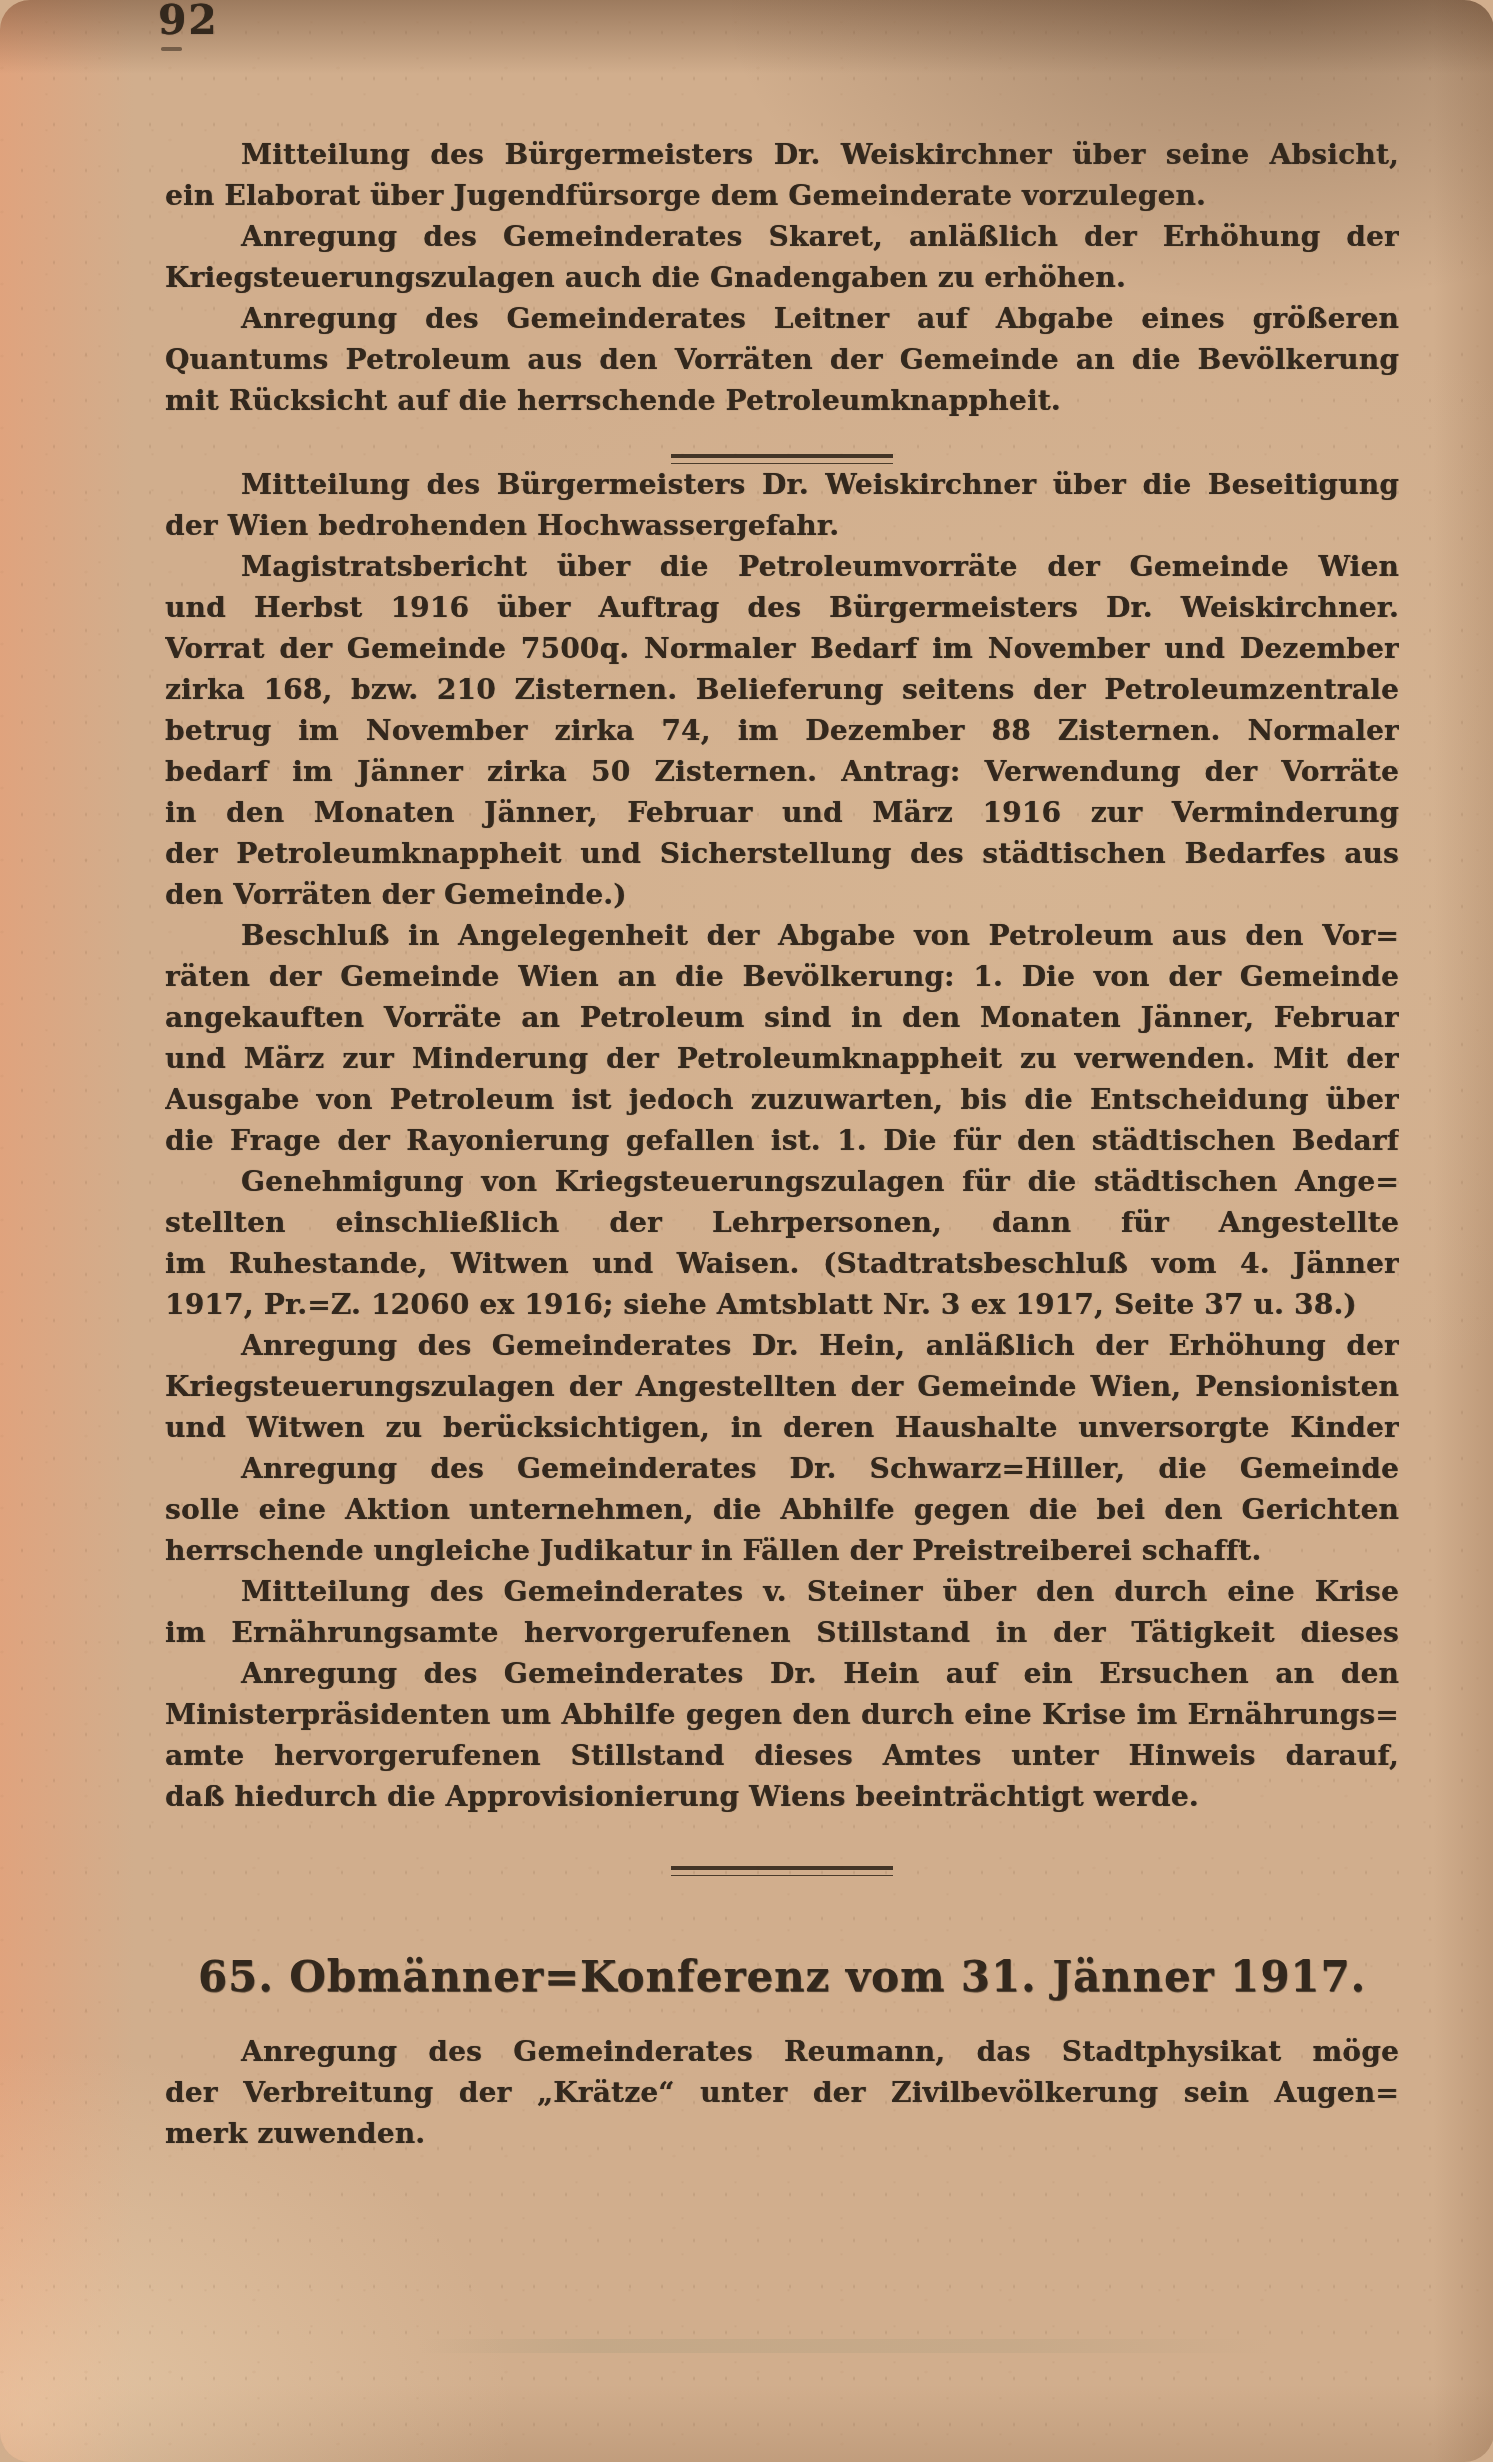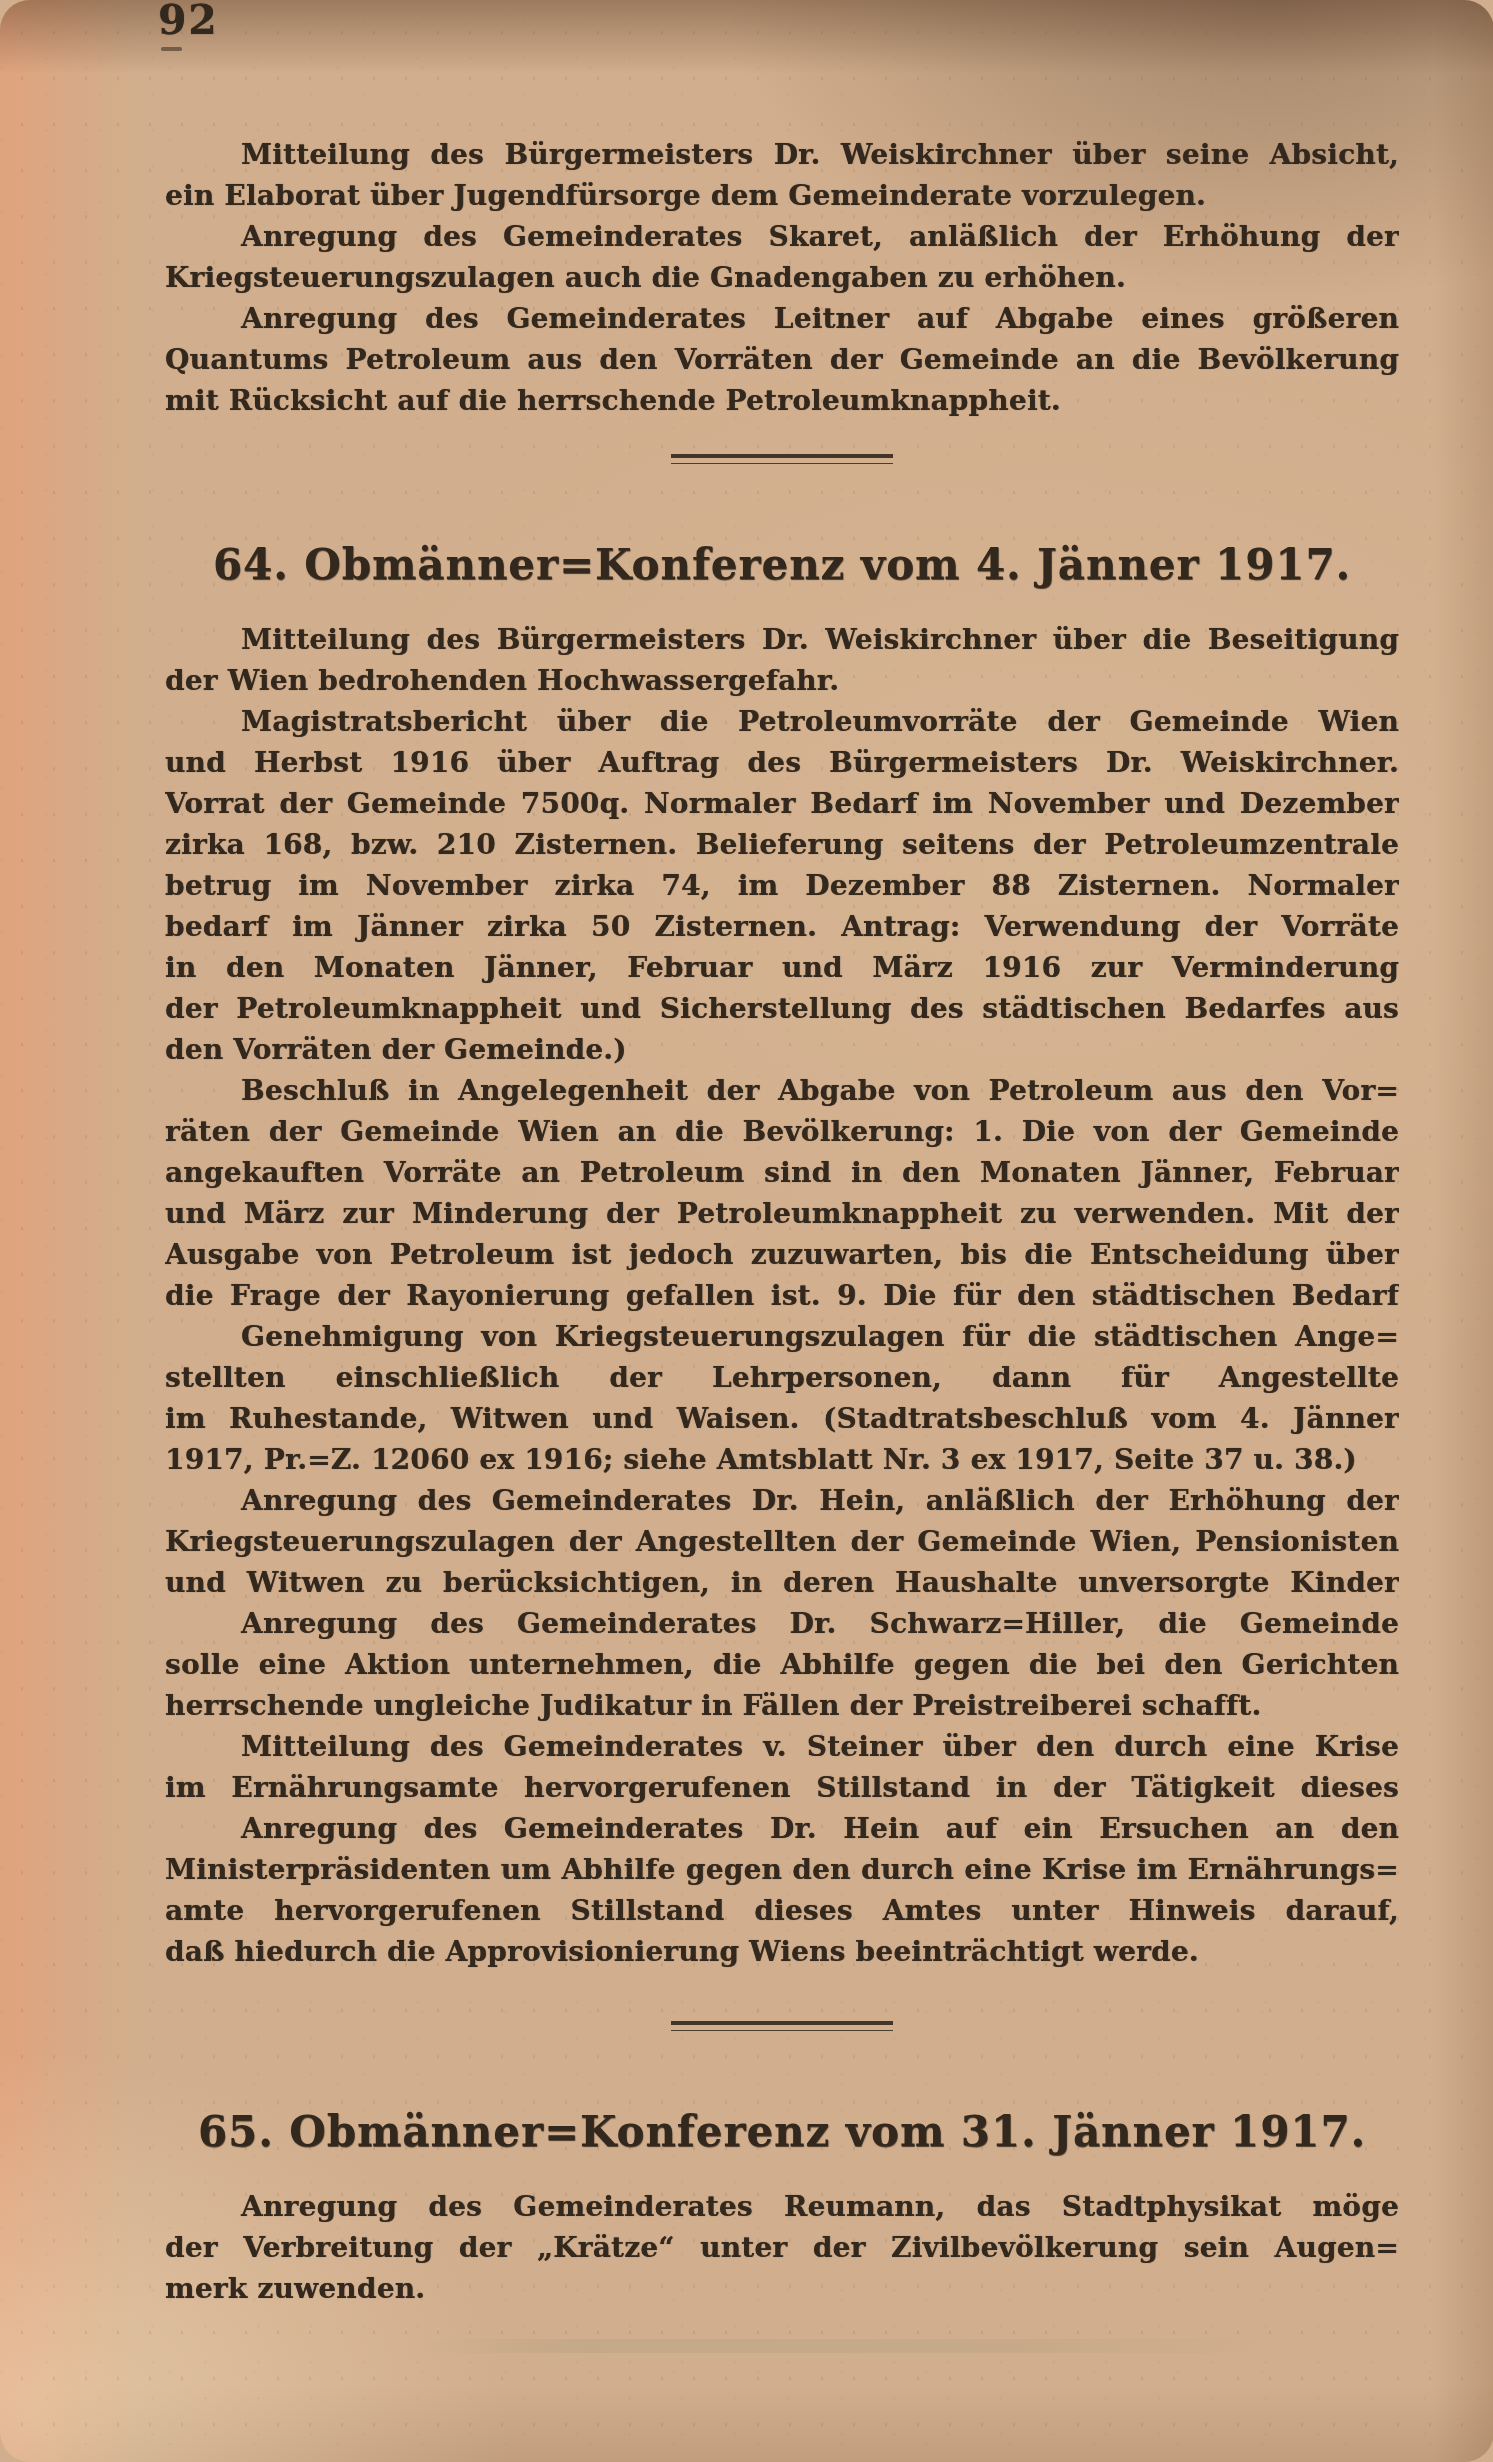--- a/index.html
+++ b/index.html
@@ -100,21 +100,20 @@
         <div class="paragraph">
           <div class="line first">Anregung des Gemeinderates Leitner auf Abgabe eines größeren</div>
           <div class="line">Quantums Petroleum aus den Vorräten der Gemeinde an die Bevölkerung</div>
           <div class="line last">mit Rücksicht auf die herrschende Petroleumknappheit.</div>
         </div>
       </section>
 
     <div class="divider"></div>
 
     <section class="block" id="section-64">
-        <div class="heading">64. Obmänner=Konferenz vom 4. Jänner 1917.</div>
         <div class="paragraph">
           <div class="line first">Mitteilung des Bürgermeisters Dr. Weiskirchner über die Beseitigung</div>
           <div class="line last">der Wien bedrohenden Hochwassergefahr.</div>
         </div>
         <div class="paragraph">
           <div class="line first">Magistratsbericht über die Petroleumvorräte der Gemeinde Wien</div>
           <div class="line">und Herbst 1916 über Auftrag des Bürgermeisters Dr. Weiskirchner.</div>
           <div class="line">Vorrat der Gemeinde 7500q. Normaler Bedarf im November und Dezember</div>
           <div class="line">zirka 168, bzw. 210 Zisternen. Belieferung seitens der Petroleumzentrale</div>
           <div class="line">betrug im November zirka 74, im Dezember 88 Zisternen. Normaler Wochen=</div>
@@ -122,21 +121,21 @@
           <div class="line">in den Monaten Jänner, Februar und März 1916 zur Verminderung</div>
           <div class="line">der Petroleumknappheit und Sicherstellung des städtischen Bedarfes aus</div>
           <div class="line last">den Vorräten der Gemeinde.)</div>
         </div>
         <div class="paragraph">
           <div class="line first">Beschluß in Angelegenheit der Abgabe von Petroleum aus den Vor=</div>
           <div class="line">räten der Gemeinde Wien an die Bevölkerung: 1. Die von der Gemeinde</div>
           <div class="line">angekauften Vorräte an Petroleum sind in den Monaten Jänner, Februar</div>
           <div class="line">und März zur Minderung der Petroleumknappheit zu verwenden. Mit der</div>
           <div class="line">Ausgabe von Petroleum ist jedoch zuzuwarten, bis die Entscheidung über</div>
-          <div class="line">die Frage der Rayonierung gefallen ist. 9. Die für den städtischen Bedarf</div>
+          <div class="line">die Frage der Rayonierung gefallen ist. 1. Die für den städtischen Bedarf</div>
         </div>
         <div class="paragraph">
           <div class="line first">Genehmigung von Kriegsteuerungszulagen für die städtischen Ange=</div>
           <div class="line">stellten einschließlich der Lehrpersonen, dann für Angestellte (Lehrpersonen)</div>
           <div class="line">im Ruhestande, Witwen und Waisen. (Stadtratsbeschluß vom 4. Jänner</div>
           <div class="line last">1917, Pr.=Z. 12060 ex 1916; siehe Amtsblatt Nr. 3 ex 1917, Seite 37 u. 38.)</div>
         </div>
         <div class="paragraph">
           <div class="line first">Anregung des Gemeinderates Dr. Hein, anläßlich der Erhöhung der</div>
           <div class="line">Kriegsteuerungszulagen der Angestellten der Gemeinde Wien, Pensionisten</div>

